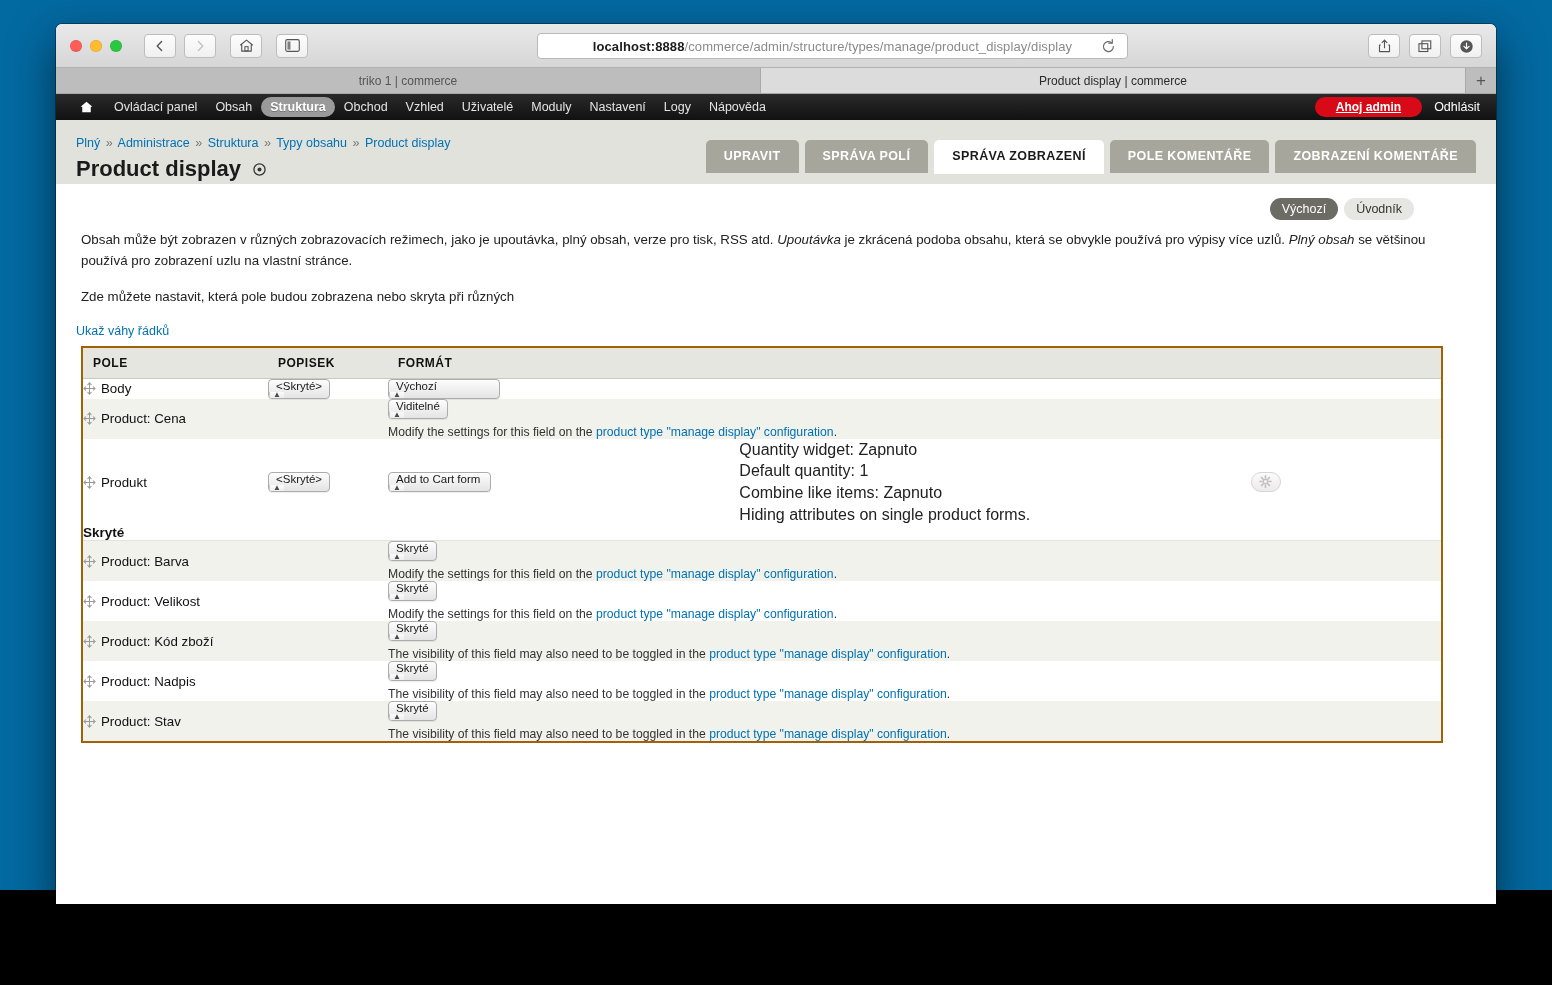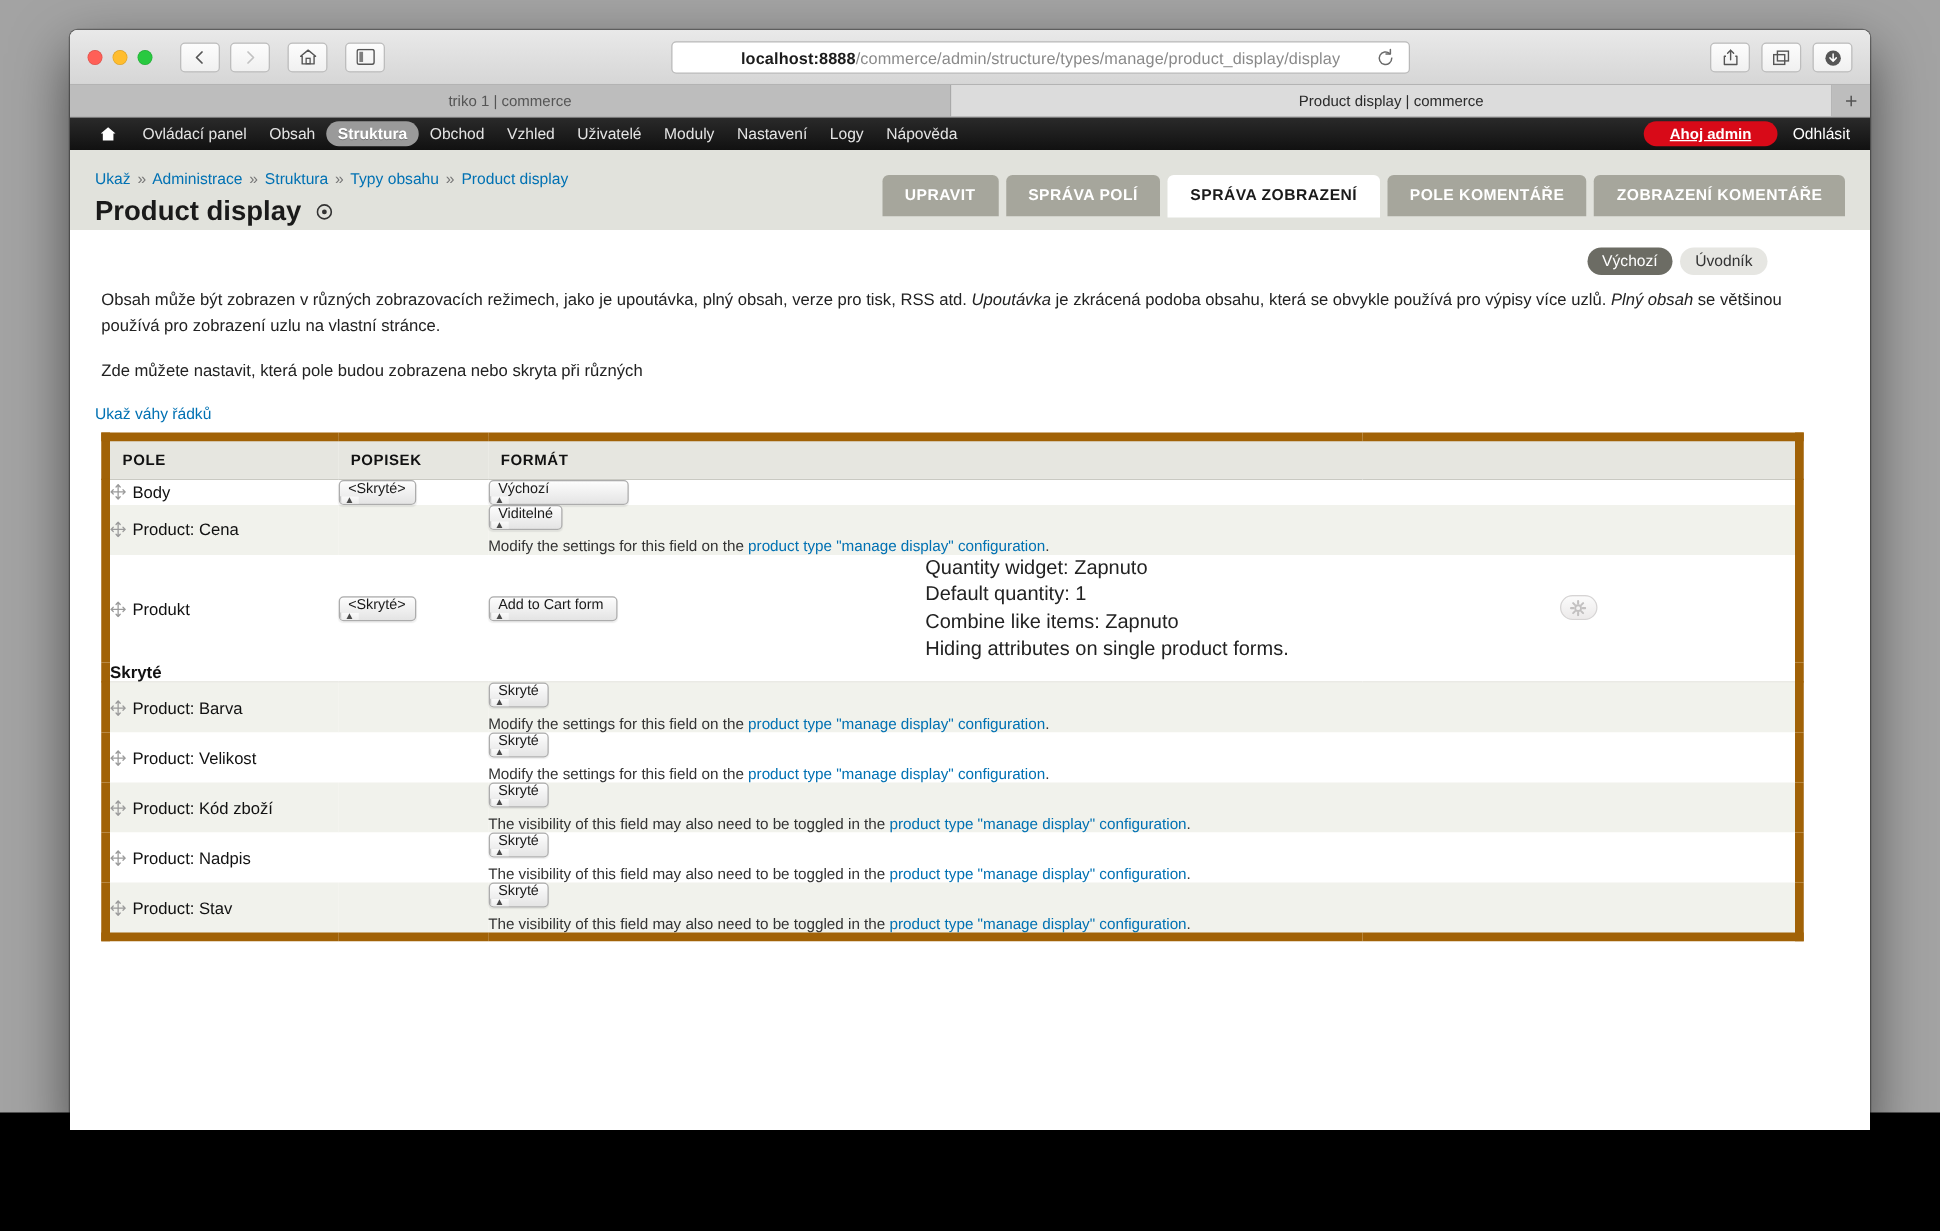--- a/index.html
+++ b/index.html
@@ -6,21 +6,21 @@
   html, body {
     margin: 0; padding: 0;
     width: 1552px; height: 985px;
     background: #000;
     font-family: "Liberation Sans", sans-serif;
     overflow: hidden;
   }
   #screen {
     position: relative;
     width: 1552px; height: 890px;
-    background: #a3a3a3;
+    background: #0369a1;
   }
 
   
   .browser-window {
     position: absolute;
     left: 56px; top: 24px;
     width: 1440px; height: 880px;
     background: #fff;
     border-radius: 6px 6px 0 0;
     overflow: hidden;
@@ -187,21 +187,21 @@
   .show-weights {
     text-align: left; margin-right: 14px;
     font-size: 12.5px;
   }
   .show-weights a { color: #0071b3; text-decoration: none; }
 
   
   table.fields {
     width: 1362px; margin: 8px 0 0 5px;
     border-collapse: collapse;
-    border: 7px solid #a16207;
+    border: 2px solid #a16207;
     table-layout: fixed;
   }
   table.fields thead th {
     background: #e6e6e0;
     border-bottom: 1px solid #c9c9c2;
     text-align: left;
     font-size: 12px; font-weight: 700;
     letter-spacing: .5px;
     color: #111;
     padding: 8px 10px;
@@ -387,21 +387,21 @@
       <a class="item" href="#">Logy</a>
       <a class="item" href="#">Nápověda</a>
       <div class="right">
         <span class="greeting">Ahoj admin</span>
         <a class="logout" href="#">Odhlásit</a>
       </div>
     </div>
 
     <div class="page">
       <div class="breadcrumb">
-        <a href="#">Ukaž</a>
+        <a href="#">Plný</a>
         <span class="sep">»</span>
         <a href="#">Administrace</a>
         <span class="sep">»</span>
         <a href="#">Struktura</a>
         <span class="sep">»</span>
         <a href="#">Typy obsahu</a>
         <span class="sep">»</span>
         <a href="#">Product display</a>
       </div>
       <div class="page-title">

